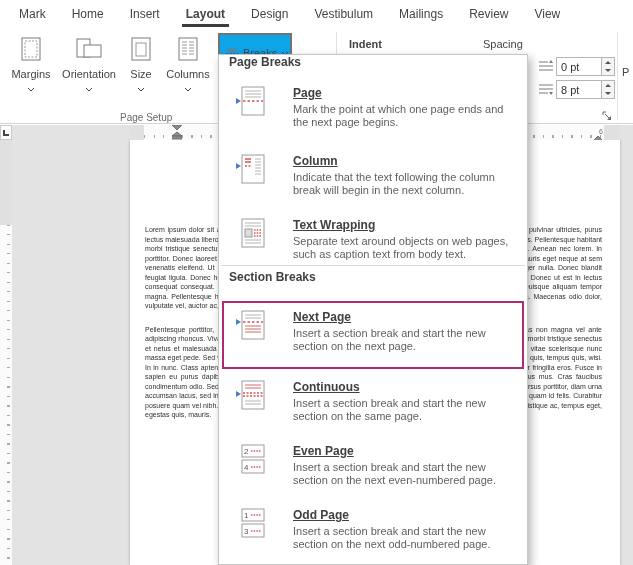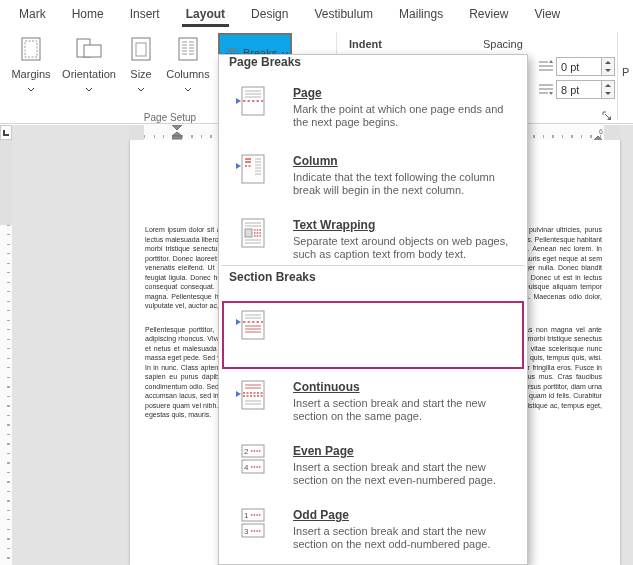--- a/index.html
+++ b/index.html
@@ -37,21 +37,21 @@
   }
   .bigbtn .bicon { margin-top: 2px; height: 30px; display: flex; align-items: center; }
   .bigbtn .blabel { margin-top: 4px; line-height: 12px; }
   .bigbtn .bchev { margin-top: 2px; }
   .smallbtn {
     position: absolute; left: 218px; top: 5px; height: 40px; width: 74px;
     display: flex; align-items: center; gap: 4px; padding: 0 5px;
     background: #0ea5e9; border: 2px solid #737373; font-size: 11px; color: #444;
   }
   .grp-label {
-    position: absolute; top: 84px; font-size: 10px; color: #6a6a6a; text-align: center;
+    position: absolute; top: 84px; font-size: 10px; color: #6a6a6a; 
   }
   .rib-sublabel { position: absolute; top: 10px; font-size: 11px; color: #444; }
   .vsep { position: absolute; top: 4px; height: 88px; width: 1px; background: #e2e2e2; }
 
   .spin-field {
     position: absolute; width: 46px; height: 19px; border: 1px solid #b5b5b5;
     font-size: 11px; color: #333; background: #fff;
     display: flex; align-items: center; padding-left: 4px;
   }
   .spin-stepper {
@@ -414,20 +414,24 @@
           </g>
           <line x1="8" y1="12" x2="28" y2="12" stroke="#c00000" stroke-dasharray="2.5 2"></line>
           <g stroke="#d06a6a">
             <line x1="10" y1="16" x2="26" y2="16"></line>
             <line x1="10" y1="19" x2="26" y2="19"></line>
             <line x1="10" y1="22" x2="26" y2="22"></line>
           </g>
           <polygon points="1,9 6,12 1,15" fill="#4f7dc2"></polygon>
         </svg>
     </span>
+    <div class="mi-text">
+      <div class="mi-title">Next Page</div>
+      <div class="mi-desc">Insert a section break and start the new section on the next page.</div>
+    </div>
   </div>
 
   <div class="menu-item" style="top:322px;">
     <span class="mi-icon">
       <svg width="34" height="30" viewBox="0 0 34 30">
           <rect x="7" y="1" width="22" height="28" fill="#fff" stroke="#9b9b9b"></rect>
           <g stroke="#d06a6a">
             <line x1="10" y1="5" x2="26" y2="5"></line>
             <line x1="10" y1="8" x2="26" y2="8"></line>
           </g>

